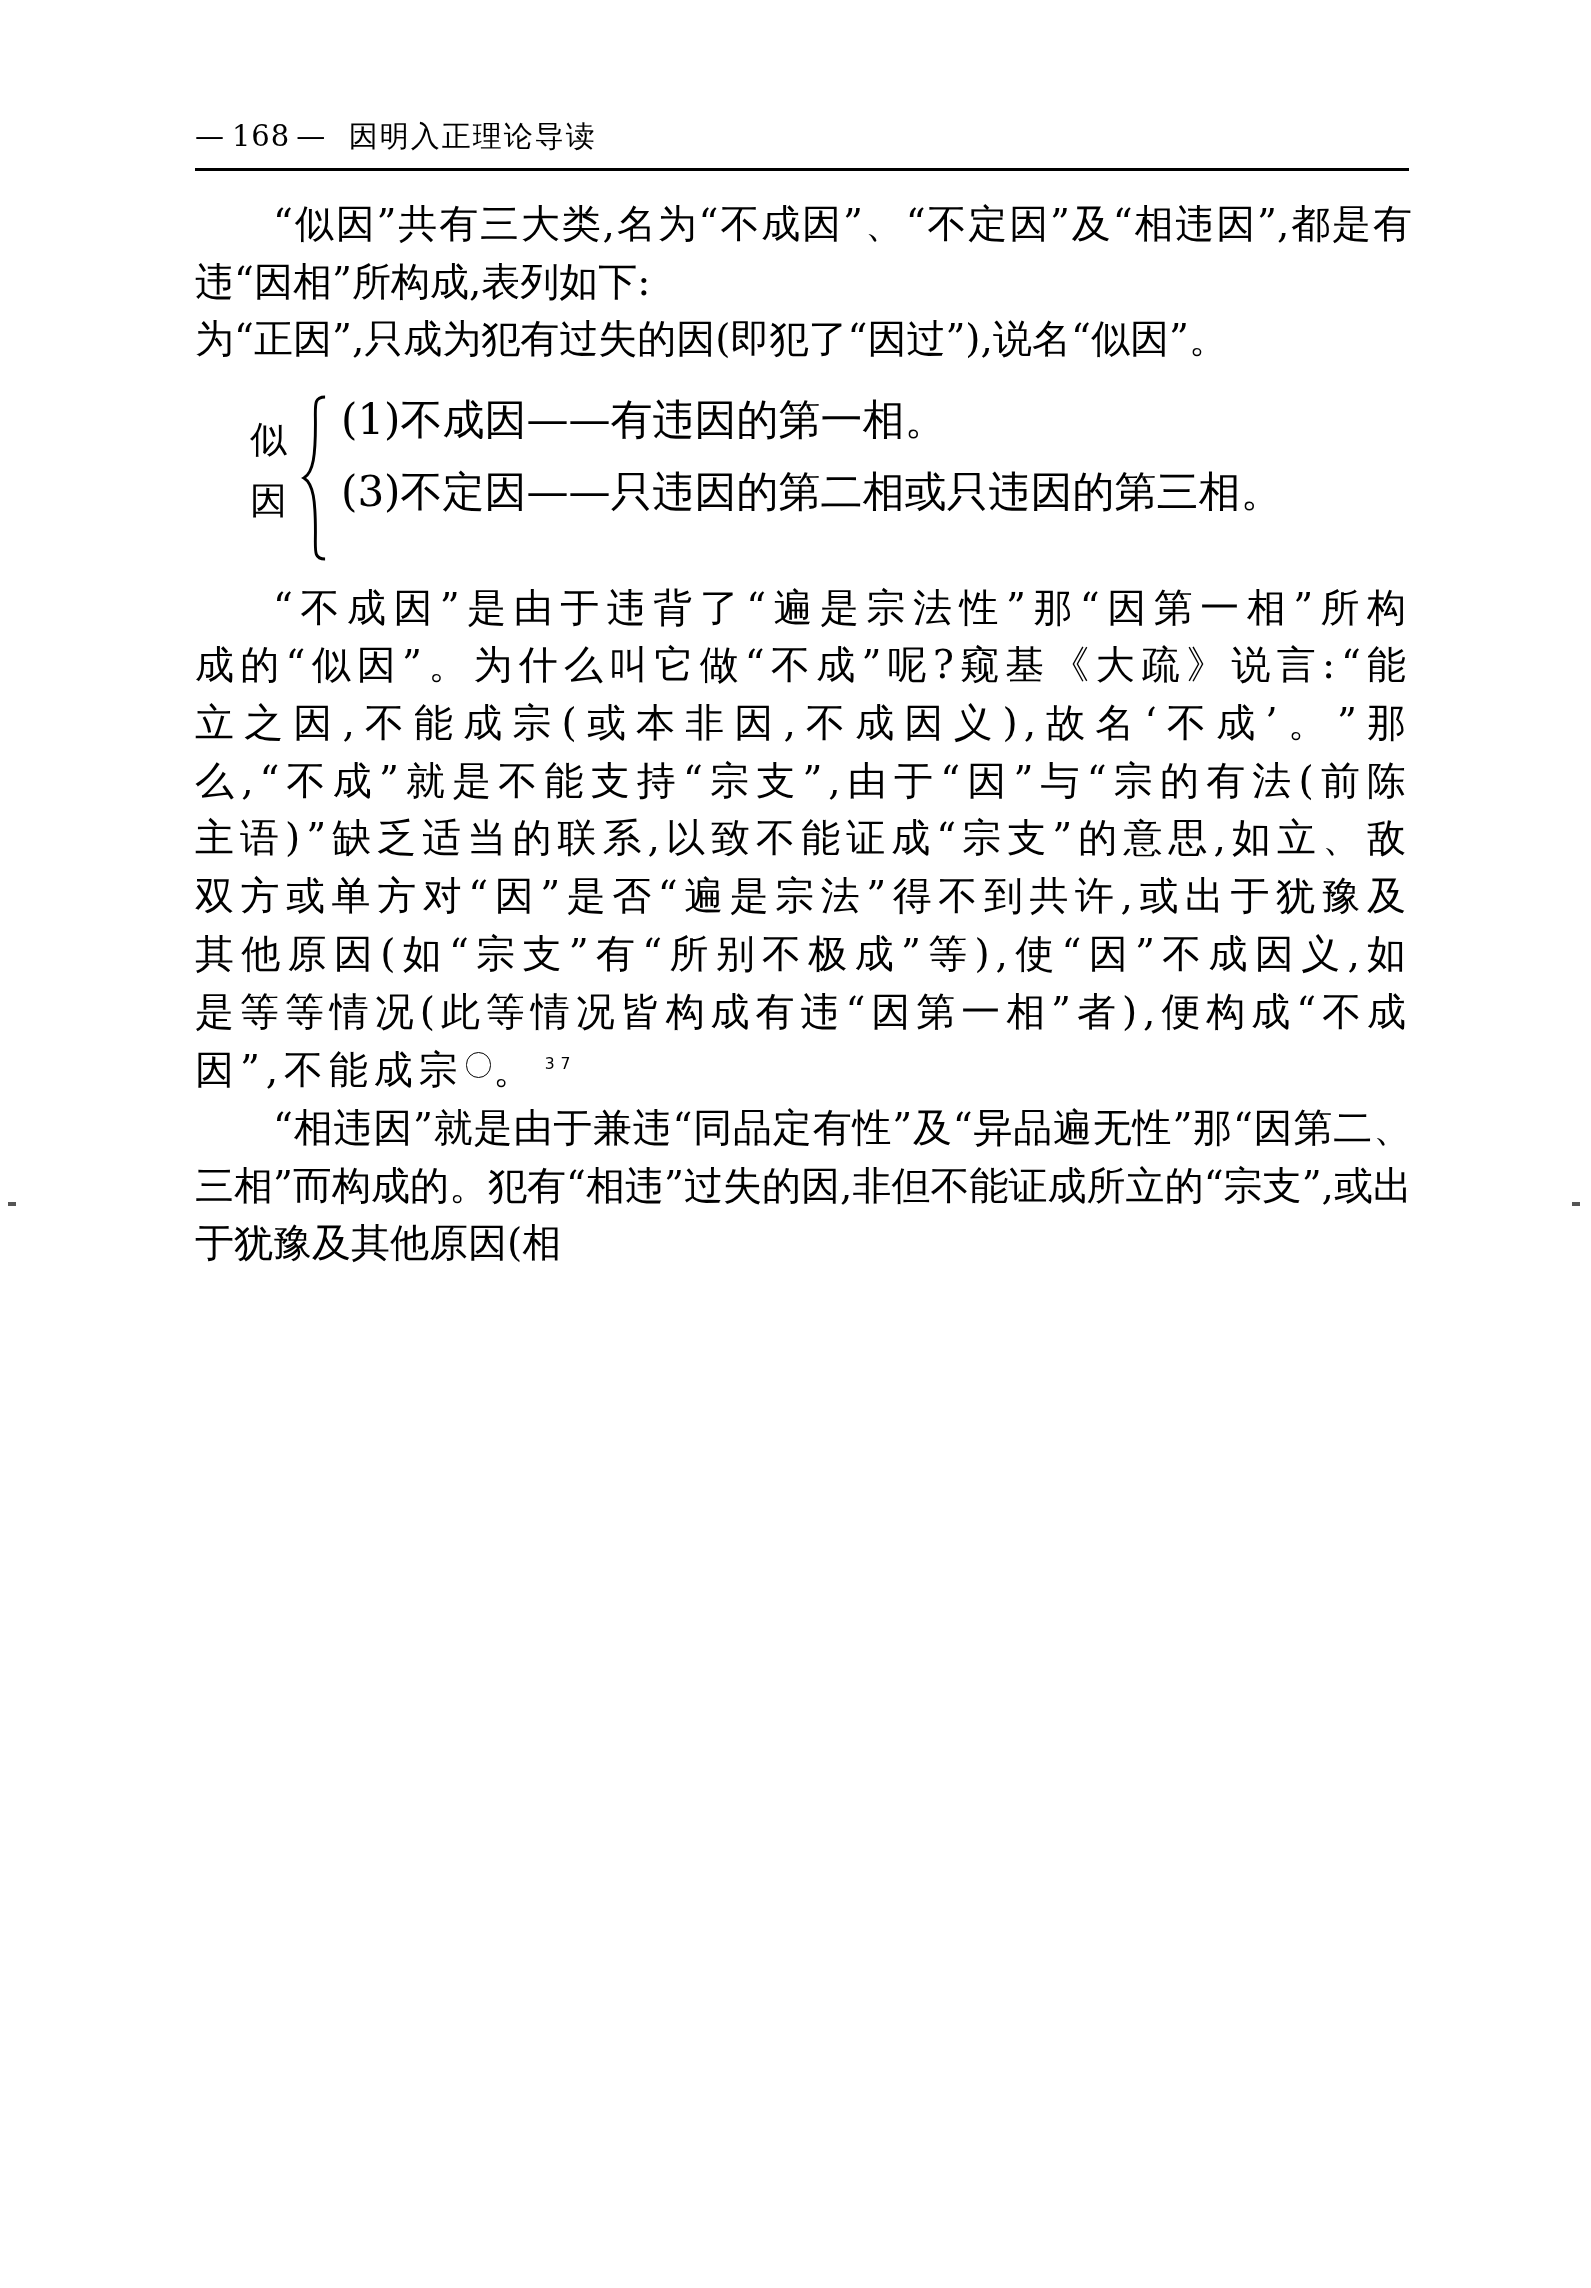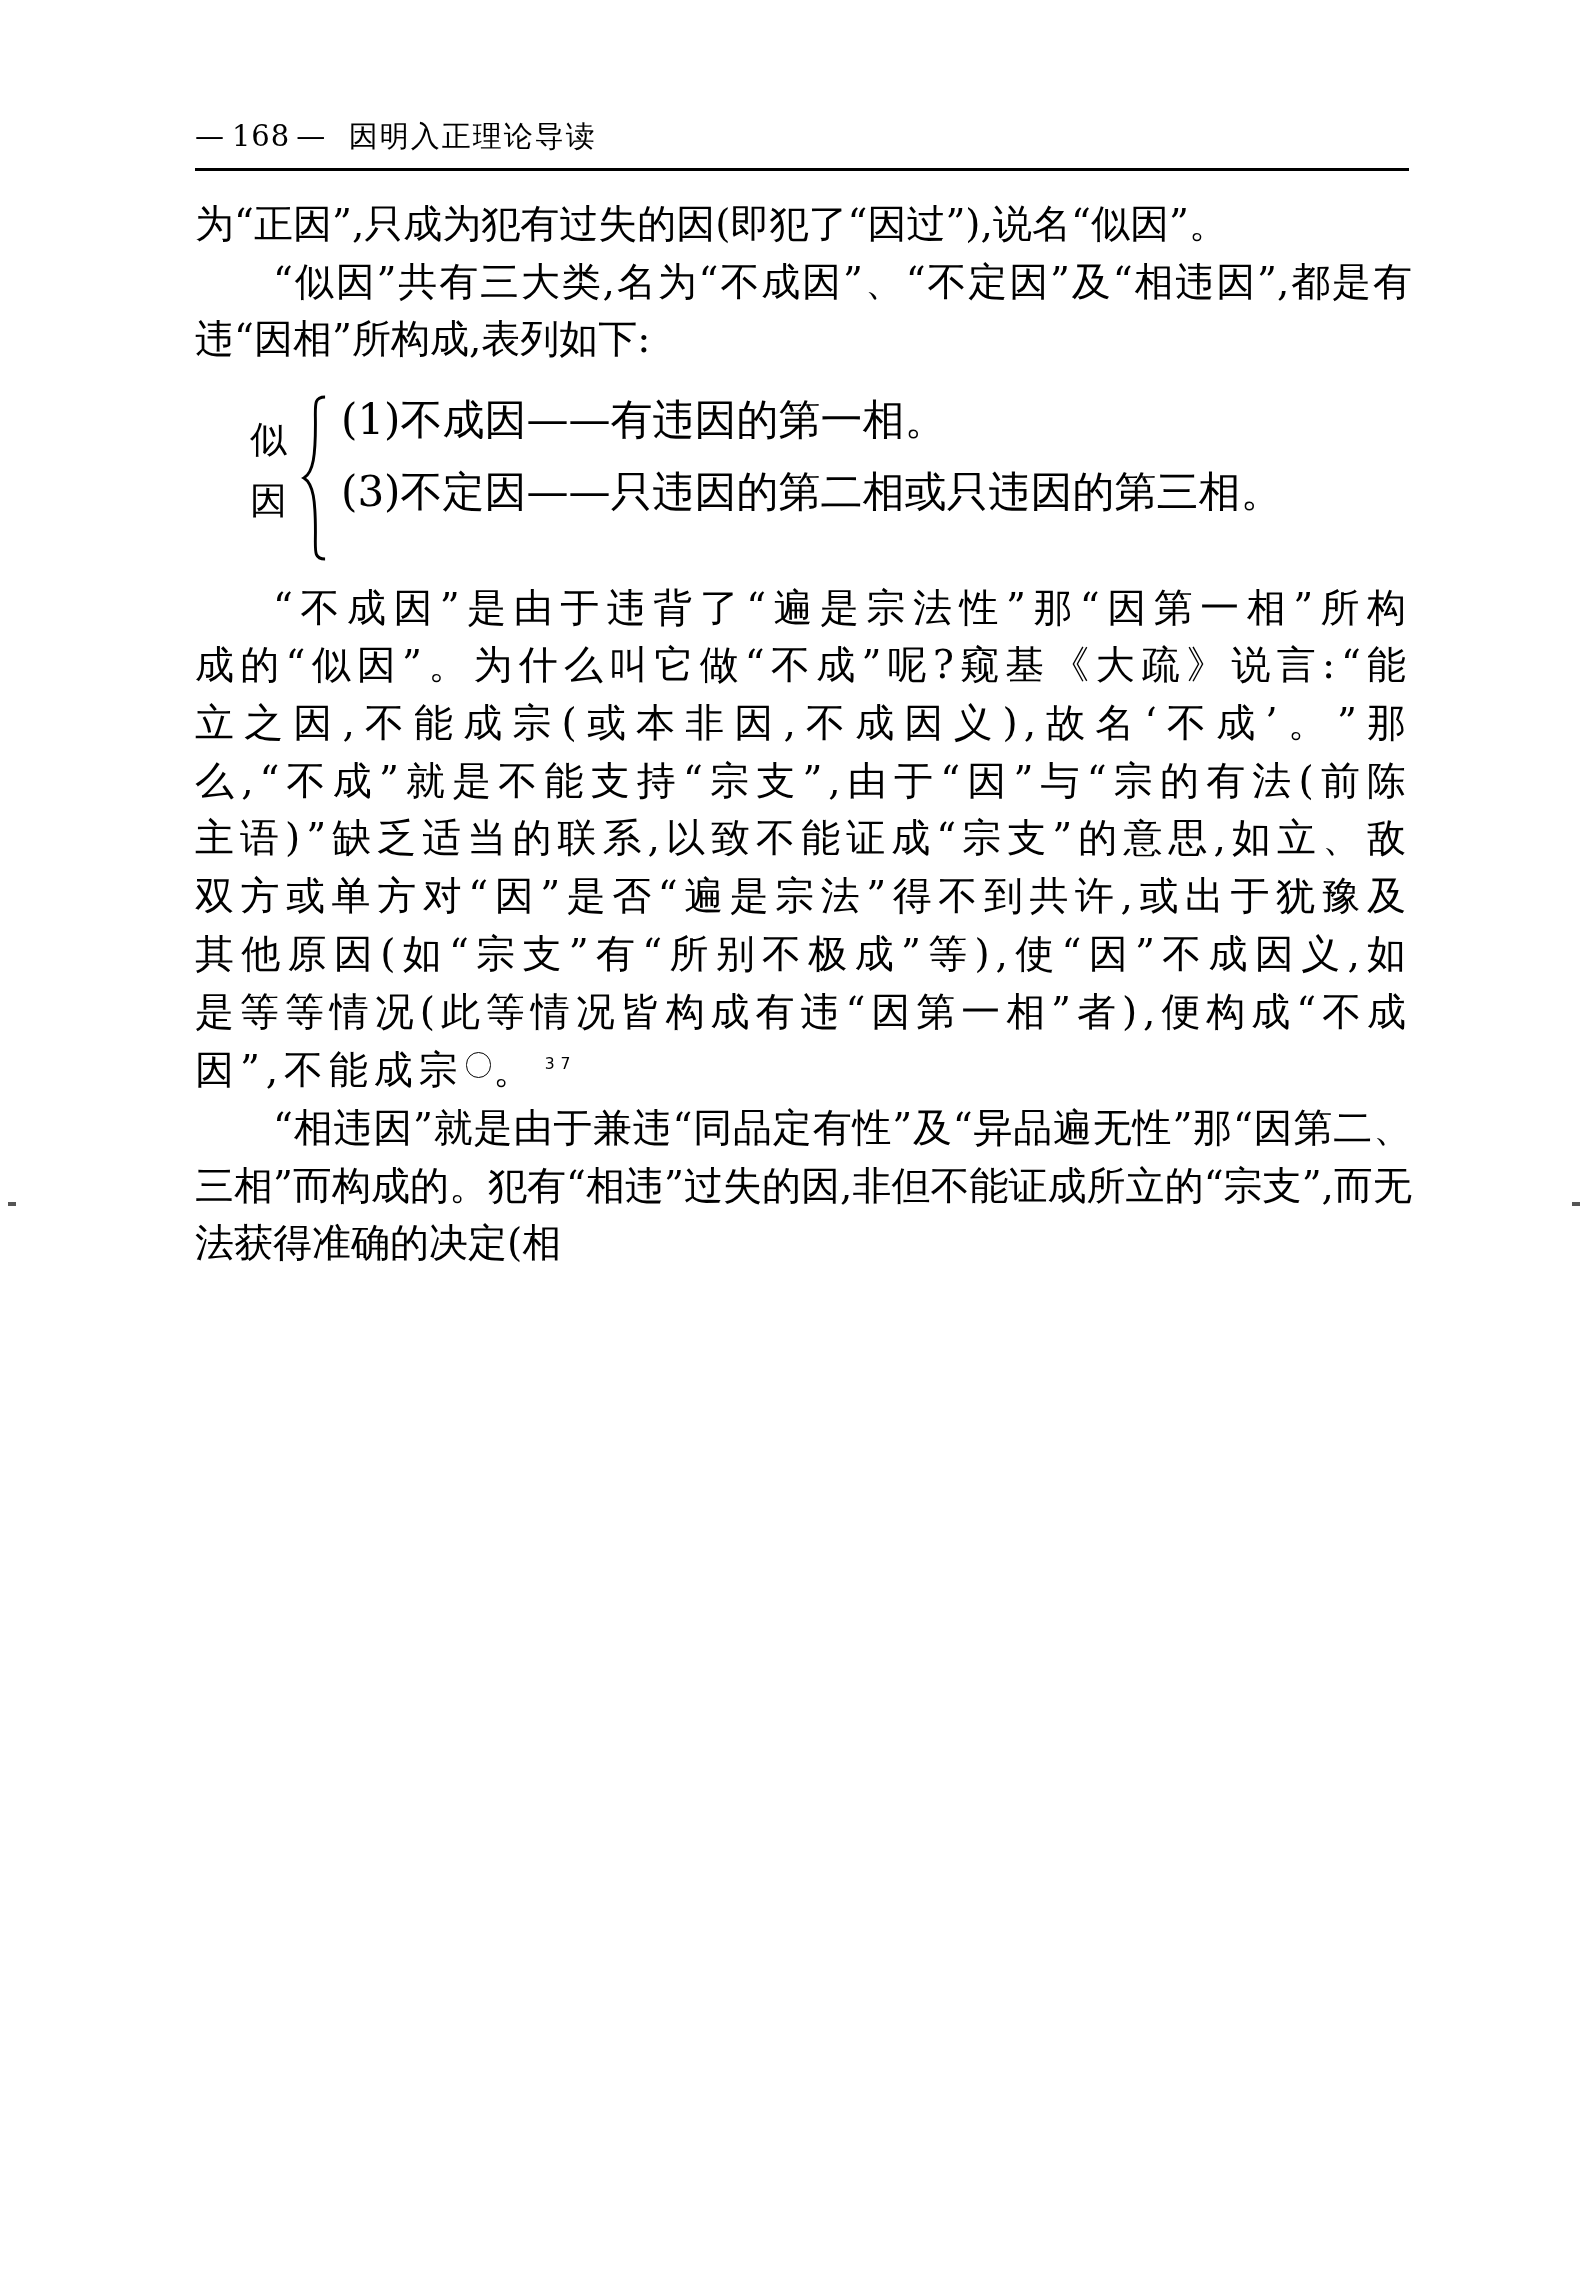--- a/index.html
+++ b/index.html
@@ -141,38 +141,38 @@
   <div class="header">
     <span class="dashes">—</span><span class="pagenum">168</span><span class="dashes">—</span><span class="booktitle">因明入正理论导读</span>
   </div>
   <div class="rule"></div>
 
   <div class="edge-mark-left"></div>
   <div class="edge-mark-right"></div>
 
   <div class="body-area">
 
+    <p class="para indent">“似因”共有三大类,名为“不成因”、“不定因”及“相违因”,都是有违“因相”所构成,表列如下:</p>
+
     <p class="para">为“正因”,只成为犯有过失的因(即犯了“因过”),说名“似因”。</p>
-
-    <p class="para indent">“似因”共有三大类,名为“不成因”、“不定因”及“相违因”,都是有违“因相”所构成,表列如下:</p>
 
     <div class="list-block">
       <div class="list-label">
         <div>似</div>
         <div>因</div>
       </div>
       <div class="brace">
         <svg width="27" height="168" viewBox="0 0 28 172">
           <path d="M26 2 C14 2, 16 10, 16 30 C16 62, 14 80, 4 86 C14 92, 16 110, 16 142 C16 162, 14 170, 26 170" fill="none" stroke="#000" stroke-width="3"></path>
         </svg>
       </div>
       <div class="list-item">(1)不成因——有违因的第一相。</div>
       <div class="list-item">(3)不定因——只违因的第二相或只违因的第三相。</div>
     </div>
 
     <p class="para indent spaced"><span>“不成因”是由于违背了“遍是宗法性”那“因第一相”所构成的“似因”。为什么叫它做“不成”呢?窥基《大疏》说言:“能立之因,不能成宗(或本非因,不成因义),故名‘不成’。”那么,“不成”就是不能支持“宗支”,由于“因”与“宗的有法(前陈主语)”缺乏适当的联系,以致不能证成“宗支”的意思,如立、敌双方或单方对“因”是否“遍是宗法”得不到共许,或出于犹豫及其他原因(如“宗支”有“所别不极成”等),使“因”不成因义,如是等等情况(此等情况皆构成有违“因第一相”者),便构成“不成因”,不能成宗</span><span class="sup-note">37</span><span>。</span></p>
 
 
-    <p class="para indent">“相违因”就是由于兼违“同品定有性”及“异品遍无性”那“因第二、三相”而构成的。犯有“相违”过失的因,非但不能证成所立的“宗支”,而无法获得准确的决定(相</p>
+    <p class="para indent">“相违因”就是由于兼违“同品定有性”及“异品遍无性”那“因第二、三相”而构成的。犯有“相违”过失的因,非但不能证成所立的“宗支”,或出于犹豫及其他原因(相</p>
 
   </div>
 </div>
 
 
 </body></html>

